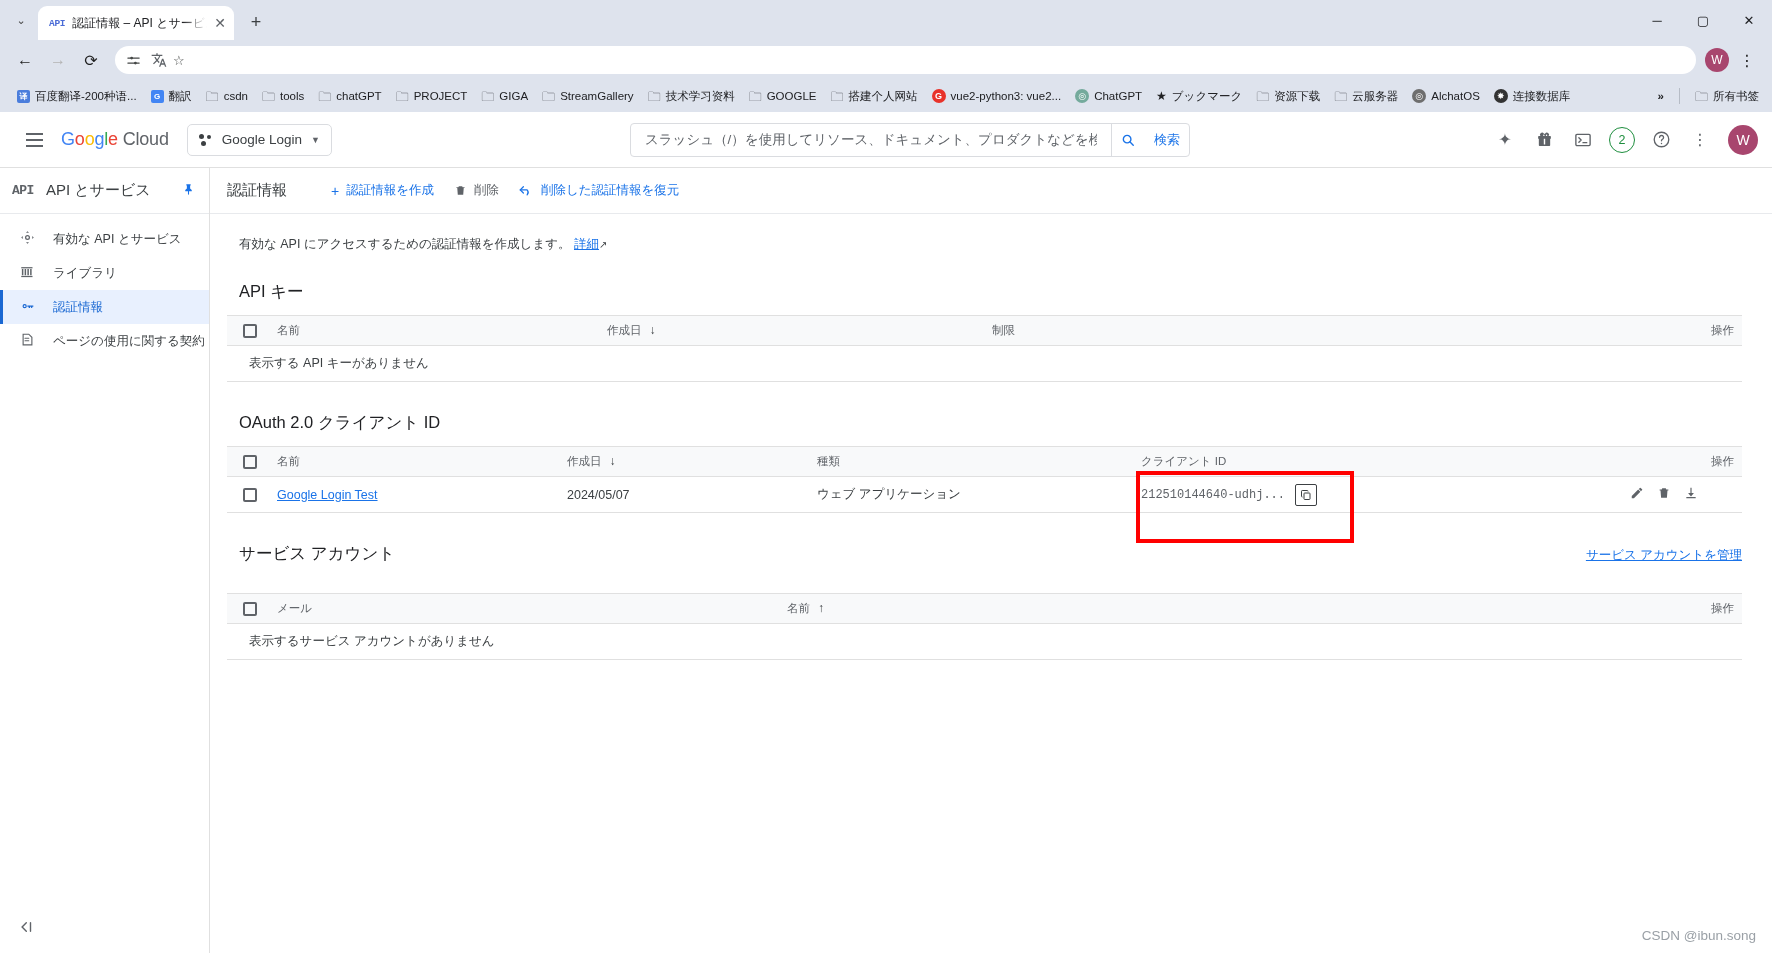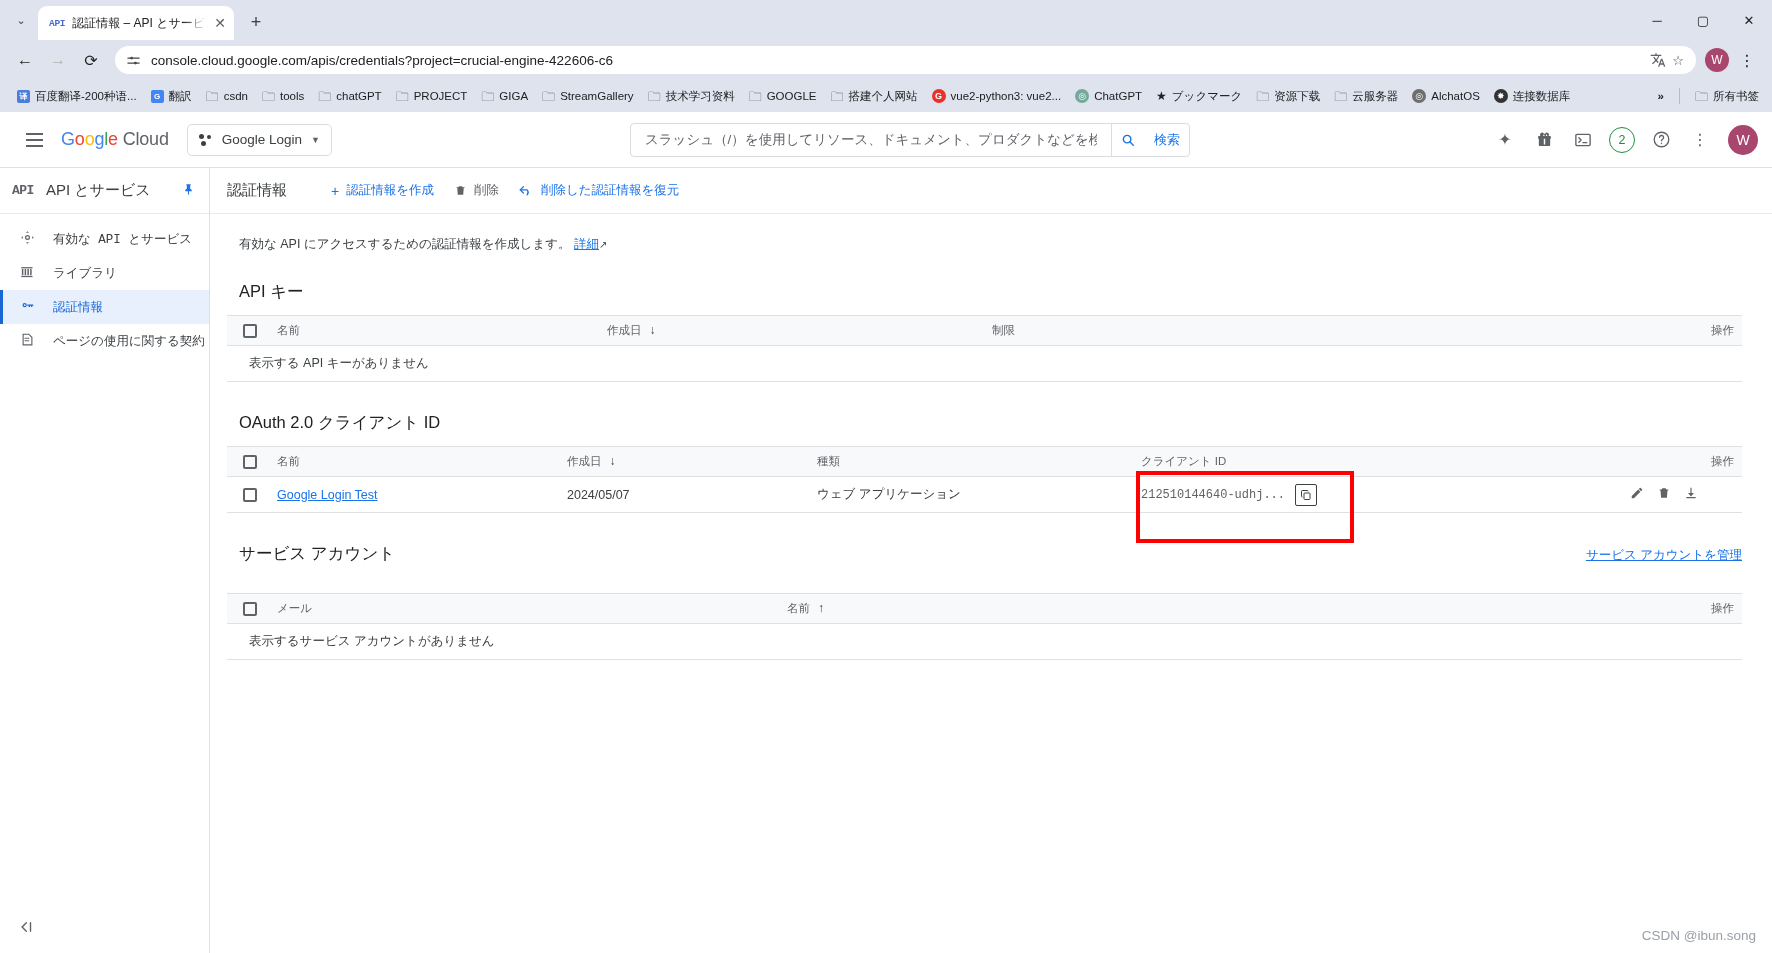--- a/index.html
+++ b/index.html
@@ -170,21 +170,21 @@
   .sb-head {
     height: 46px; display: flex; align-items: center; padding: 0 14px 0 12px;
     gap: 12px; border-bottom: 1px solid #e8eaed;
   }
   .sb-api-ico {
     font-family: "Liberation Mono","DejaVu Sans Mono", monospace;
     font-size: 13px; font-weight: bold; color: #5f6368; letter-spacing: -0.5px;
   }
   .sb-title { font-size: 15px; color: #3c4043; flex: 1 1 auto; }
   .pin-ico { color: #1a73e8; font-size: 14px; }
-  .sb-items { padding-top: 8px; font-family: Liberation Mono, monospace; }
+  .sb-items { padding-top: 8px; }
   .sb-item {
     height: 34px; display: flex; align-items: center; gap: 17px;
     padding-left: 19px; font-size: 12.5px; color: #3c4043; position: relative;
   }
   .sb-item .sb-ico { width: 17px; text-align: center; color: #5f6368; font-size: 14px; flex: 0 0 17px; }
   .sb-item.active { background: #e8f0fe; color: #1967d2; }
   .sb-item.active .sb-ico { color: #1967d2; }
   .sb-item.active::before {
     content: ''; position: absolute; left: 0; top: 0; bottom: 0;
     width: 3px; background: #1967d2;
@@ -285,21 +285,20 @@
     <div class="nav-icon">⟳</div>
     <div class="omnibox">
       <span class="omni-icon">
         <svg width="15" height="15" viewBox="0 0 24 24" fill="none" stroke="#444746" stroke-width="2" stroke-linecap="round">
           <line x1="3" y1="8" x2="21" y2="8"></line>
             <line x1="3" y1="16" x2="21" y2="16"></line>
           <circle cx="9" cy="8" r="2.2" fill="#444746" stroke="none"></circle>
           <circle cx="15" cy="16" r="2.2" fill="#444746" stroke="none"></circle>
         </svg>
       </span>
-      <span class="omni-url">console.cloud.google.com/apis/credentials?project=crucial-engine-422606-c6</span>
       <span class="omni-right">
         <span class="omni-icon">
           <svg width="16" height="16" viewBox="0 0 24 24" fill="#5f6368">
               <path d="M12.9 15l-2.6-2.6.03-.03A17.5 17.5 0 0013.9 6H17V4h-7V2H8v2H1v2h11.2A15.5 15.5 0 019.2 11 15.4 15.4 0 017 7.6H5a17.3 17.3 0 002.8 4.8L3 17.1 4.4 18.5 9 13.9l2.9 2.9.8-1.8zM18.5 10h-2L12 22h2l1.1-3h4.8l1.1 3h2l-4.5-12zm-2.6 7l1.6-4.3 1.6 4.3h-3.2z"></path>
             </svg>
         </span>
         <span class="omni-icon">☆</span>
       </span>
     </div>
     <div class="avatar-chip">W</div>

